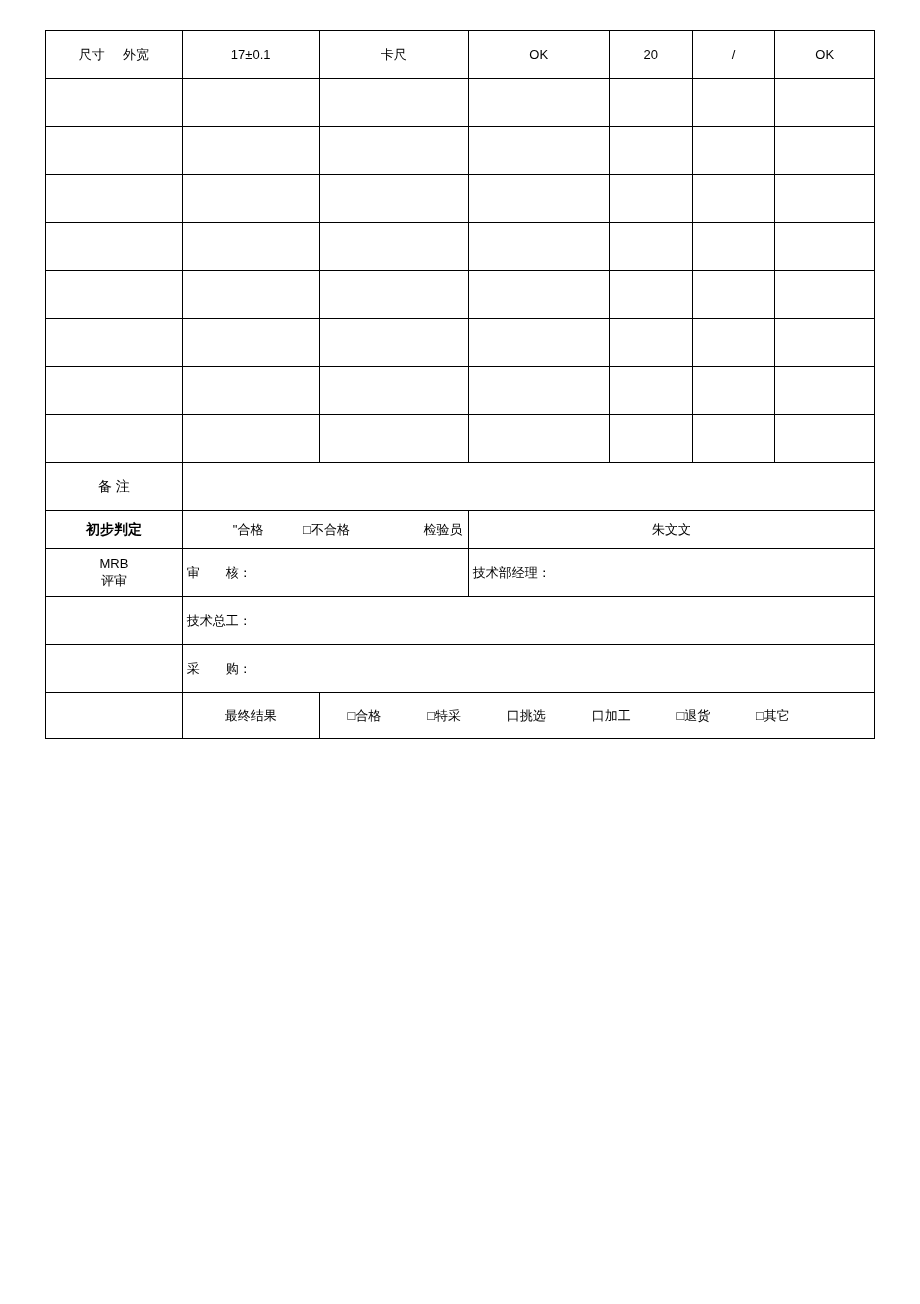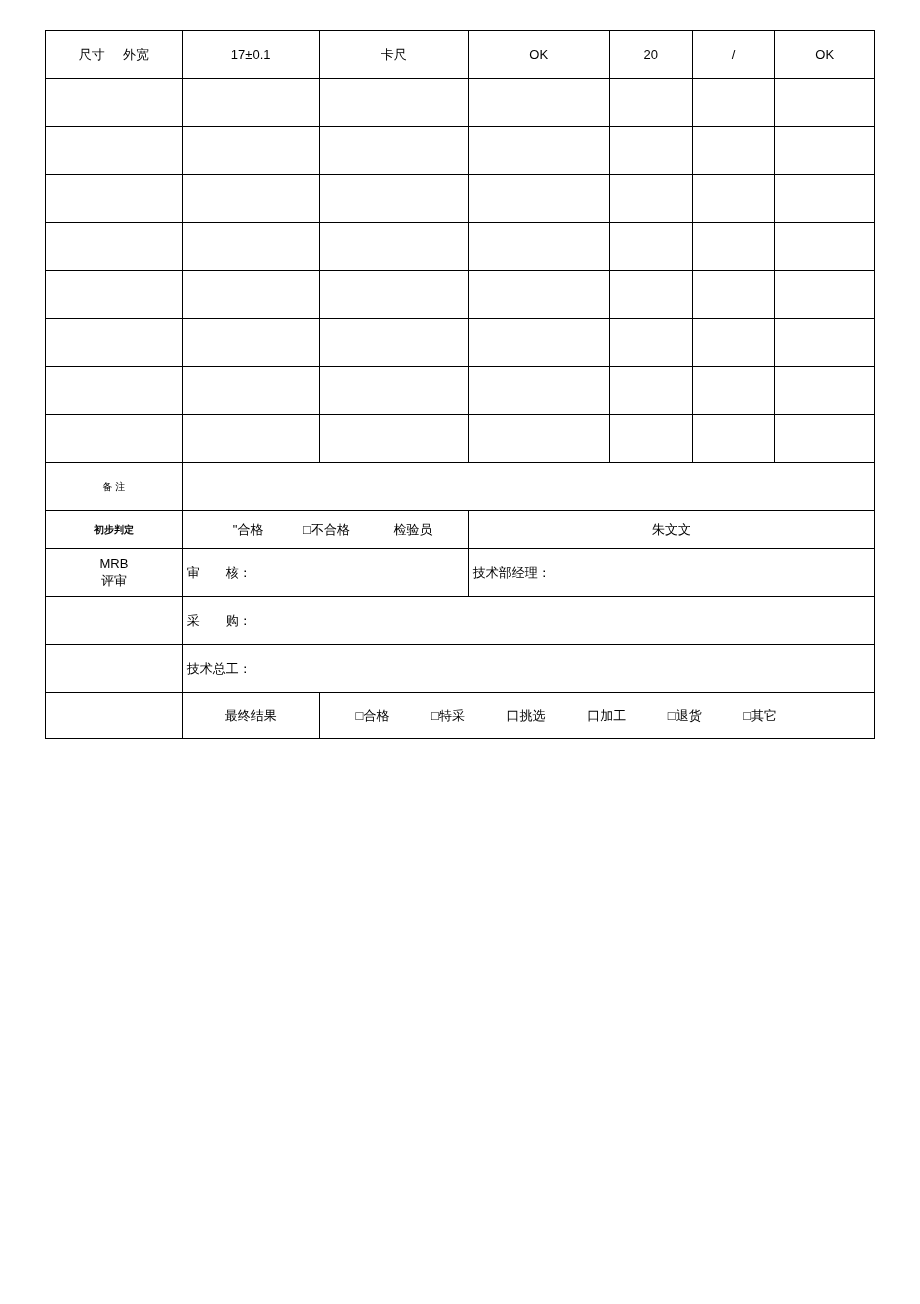--- a/index.html
+++ b/index.html
@@ -25,54 +25,55 @@
       text-align: center;
       vertical-align: middle;
       height: 48px;
       padding: 2px 4px;
       white-space: nowrap;
     }
     .empty-row td {
       height: 48px;
     }
     .label-cell {
-      font-size: 10px;
+      font-size: 14px;
     }
     .left-text {
       text-align: left;
       padding-left: 4px;
       font-family: Liberation Mono, monospace;
     }
     .mrb-cell {
       line-height: 1.3;
     }
     .final-row td {
       height: 46px;
     }
     .spaced-options {
       text-align: left;
-      padding-left: 36px;
+      padding-left: 28px;
       letter-spacing: 0;
+      font-family: Liberation Mono, monospace;
     }
     .spaced-options span {
       display: inline-block;
       margin-right: 38px;
     }
     .prelim-options {
       text-align: left;
       padding-left: 50px;
     }
     .prelim-options span {
       display: inline-block;
     }
     .prelim-options .opt1 {
       margin-right: 20px;
     }
     .prelim-options .opt2 {
-      margin-right: 40px;
+      margin-right: 70px;
       padding-left: 16px;
     }
   </style>
 </head>
 <body>
 
 <table>
   <colgroup>
     <col style="width:16.5%">
     <col style="width:16.5%">
@@ -188,26 +189,26 @@
     <td class="mrb-cell" rowspan="1">
       <div>MRB</div>
       <div>评审</div>
     </td>
     <td colspan="2" class="left-text">审　　核：</td>
     <td colspan="4" class="left-text">技术部经理：</td>
   </tr>
 
   <tr>
     <td></td>
+    <td colspan="6" class="left-text">技术总工：</td>
+  </tr>
+
+  <tr>
+    <td></td>
     <td colspan="6" class="left-text">采　　购：</td>
-  </tr>
-
-  <tr>
-    <td></td>
-    <td colspan="6" class="left-text">技术总工：</td>
   </tr>
 
   <tr class="final-row">
     <td></td>
     <td>最终结果</td>
     <td colspan="5" class="spaced-options">
       <span>□合格</span>
       <span>□特采</span>
       <span>口挑选</span>
       <span>口加工</span>

